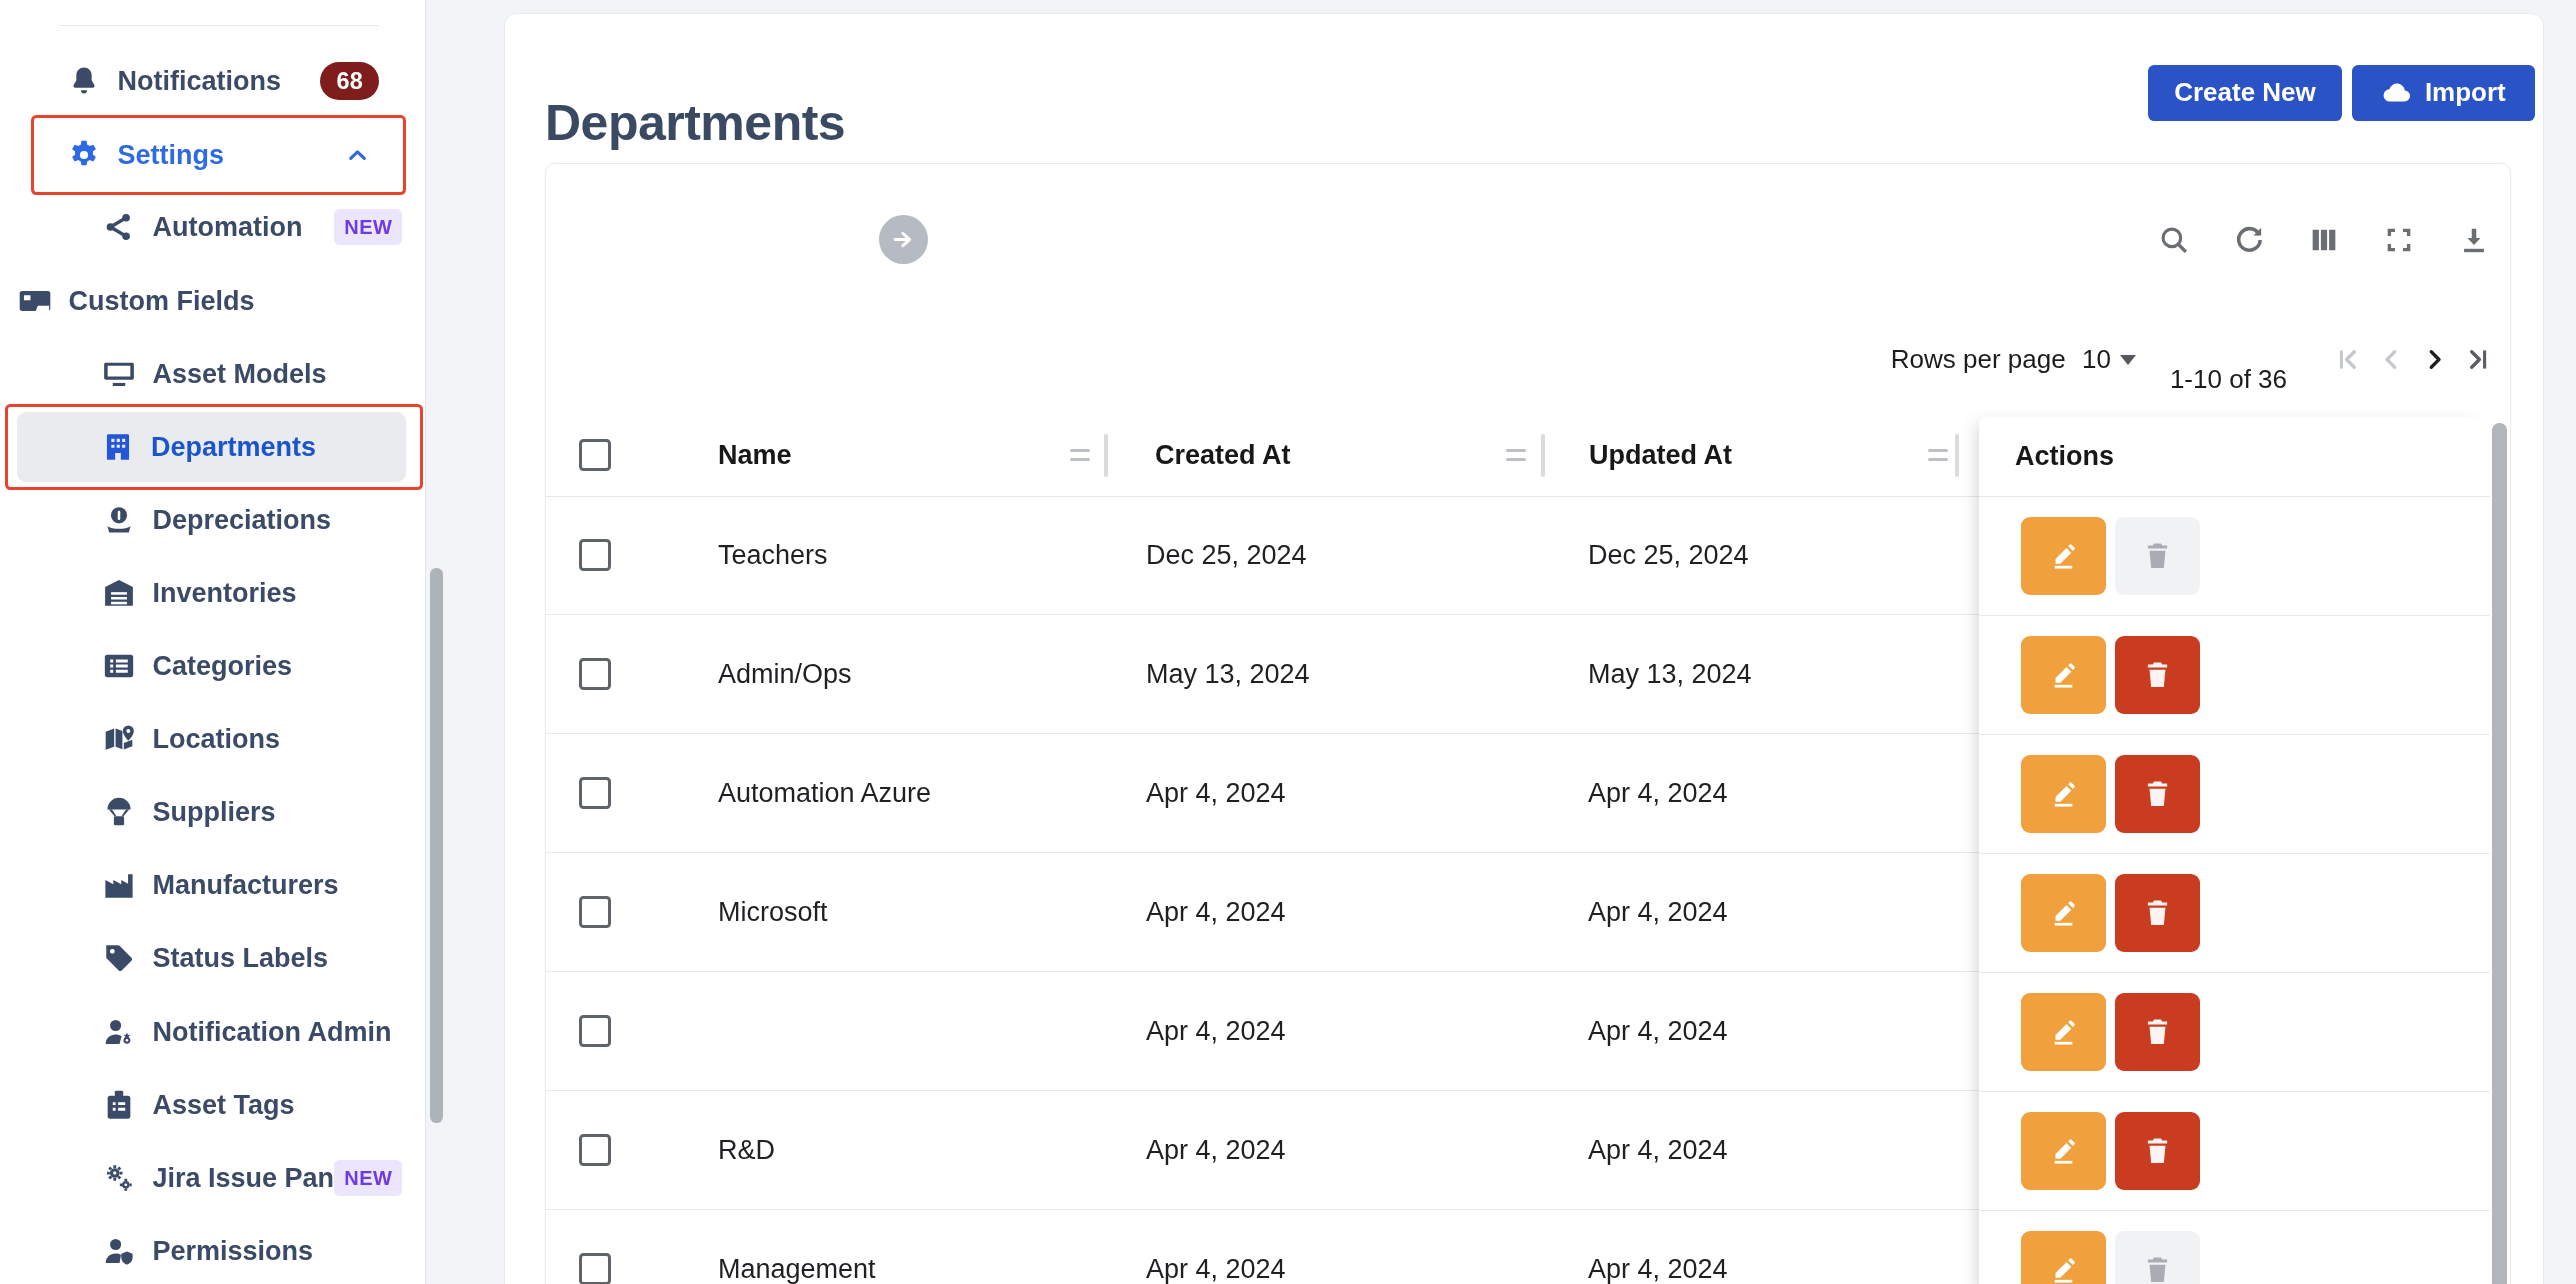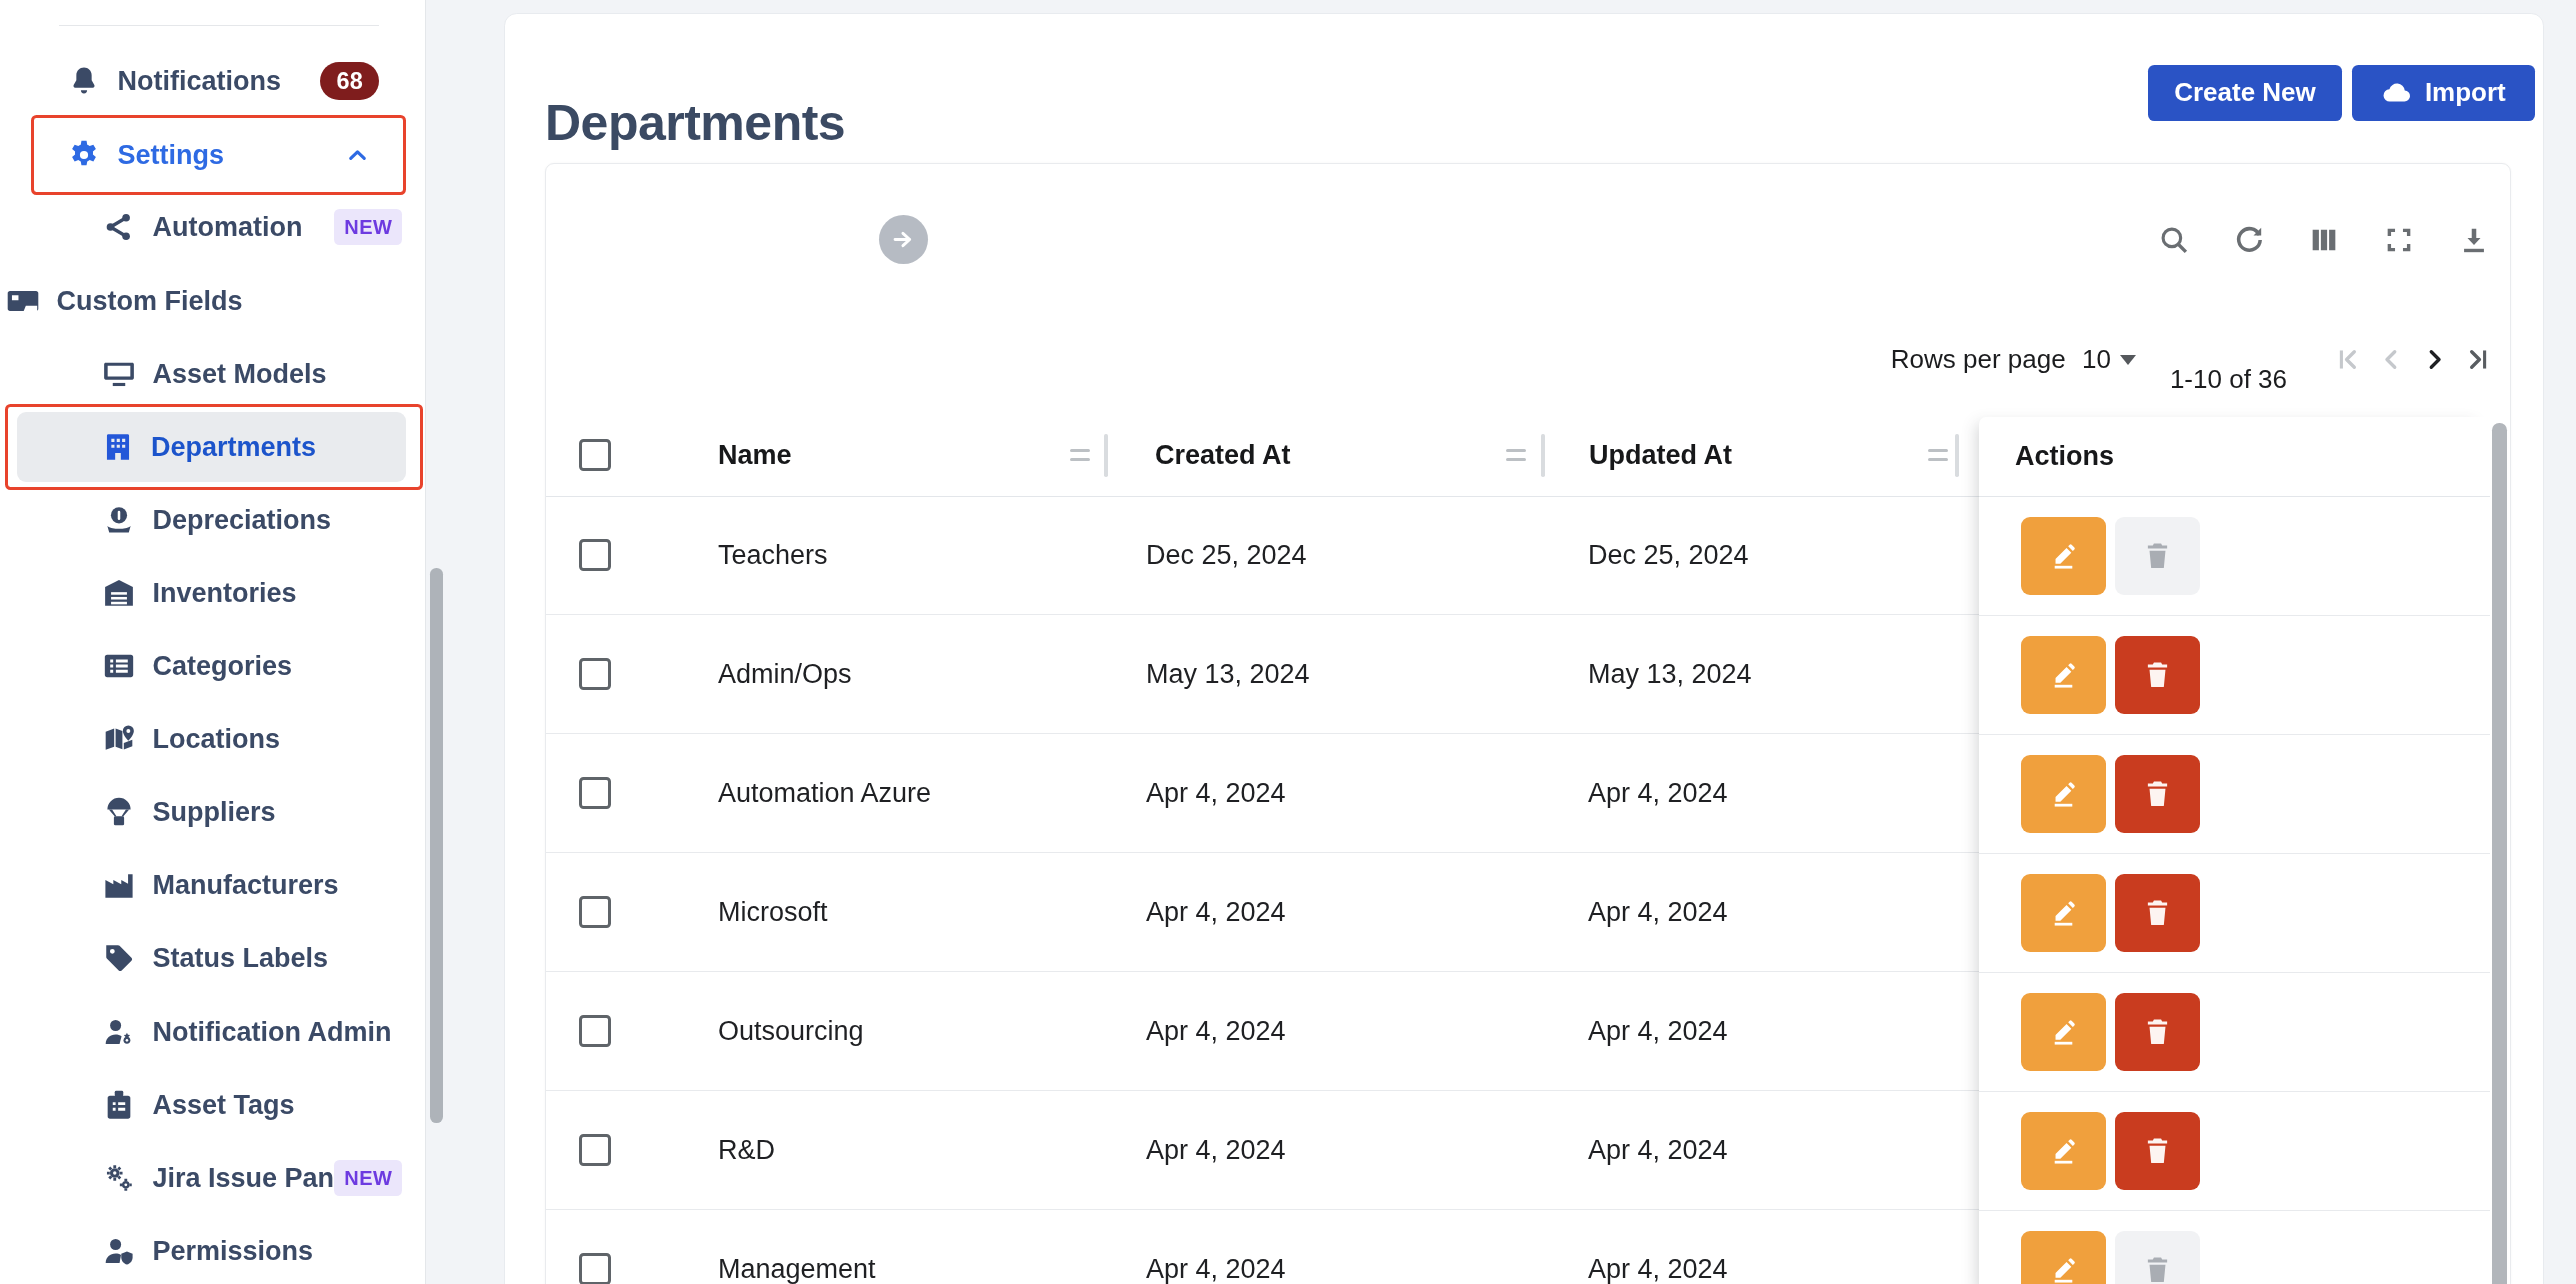--- a/index.html
+++ b/index.html
@@ -105,21 +105,21 @@
           <svg viewBox="0 0 24 24" fill="currentColor" xmlns="http://www.w3.org/2000/svg">
             <path d="M6 12L17 5.5M6 12l11 6.5" stroke="currentColor" stroke-width="2.4" fill="none"></path>
             <circle cx="6" cy="12" r="2.7"></circle>
             <circle cx="17" cy="5.5" r="2.7"></circle>
             <circle cx="17" cy="18.5" r="2.7"></circle>
           </svg>
         </span>
         <span class="lbl">Automation</span>
         <span class="badge-new">NEW</span>
       </div>
-      <div class="side-item" style="left: 4px; width: 425px; height: 72px; top: 265px; ">
+      <div class="side-item" style="left: 16px; width: 425px; height: 72px; top: 265px; ">
         <span class="ic">
           <svg viewBox="0 0 24 24" fill="currentColor" xmlns="http://www.w3.org/2000/svg">
             <path fill-rule="evenodd" d="M2.8 5h18.4c.9 0 1.6.7 1.6 1.6v10.8c0 .9-.7 1.6-1.6 1.6H2.8c-.9 0-1.6-.7-1.6-1.6V6.6C1.2 5.7 1.9 5 2.8 5zm1.4 3h4.6v3.4H4.2z"></path>
             <path d="M14 15.4h8v3.6h-9.5z" fill="#fff"></path>
           </svg>
         </span>
         <span class="lbl">Custom Fields</span>
       </div>
       <div class="side-item" style="left: 0px; width: 425px; height: 72px; top: 338px; padding-left: 100px;">
         <span class="ic">
@@ -411,21 +411,20 @@
             <span class="checkbox"></span>
           </div>
           <div class="cell" style="left:172px;">Microsoft</div>
           <div class="cell" style="left:600px;">Apr 4, 2024</div>
           <div class="cell" style="left:1042px;">Apr 4, 2024</div>
         </div>
         <div class="trow">
           <div class="cell" style="left:33px;">
             <span class="checkbox"></span>
           </div>
-          <div class="cell" style="left:172px;">Outsourcing</div>
           <div class="cell" style="left:600px;">Apr 4, 2024</div>
           <div class="cell" style="left:1042px;">Apr 4, 2024</div>
         </div>
         <div class="trow">
           <div class="cell" style="left:33px;">
             <span class="checkbox"></span>
           </div>
           <div class="cell" style="left:172px;">R&amp;D</div>
           <div class="cell" style="left:600px;">Apr 4, 2024</div>
           <div class="cell" style="left:1042px;">Apr 4, 2024</div>

